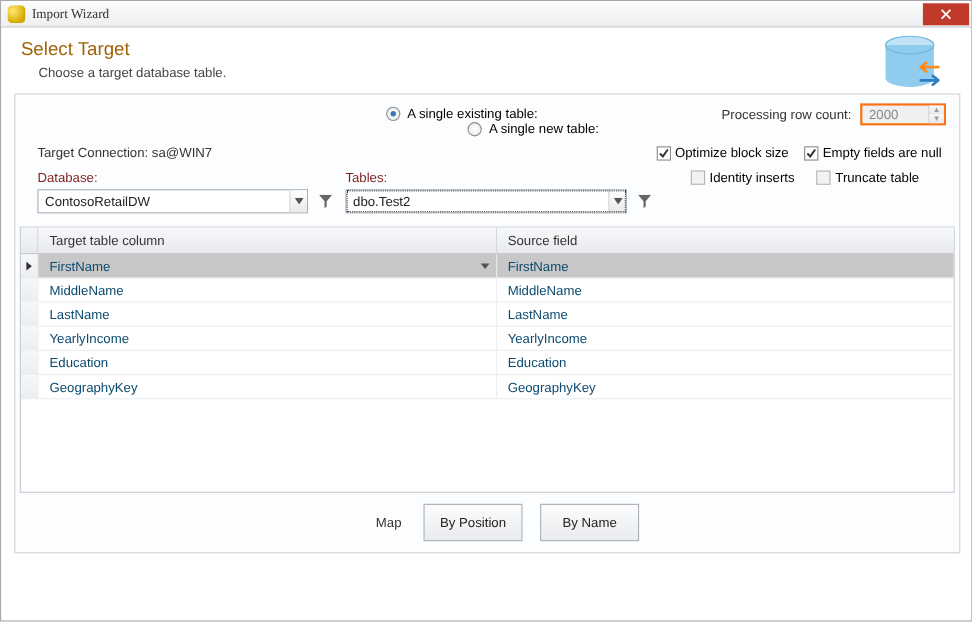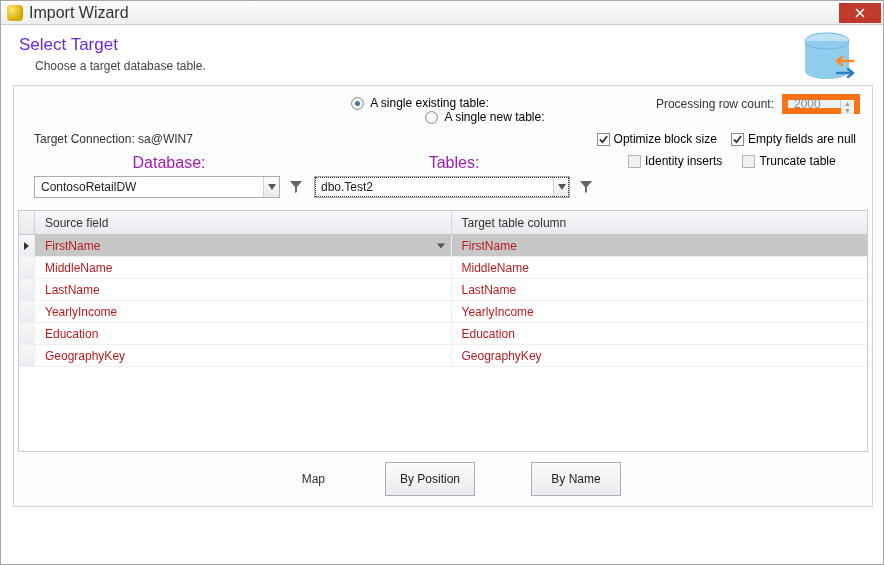--- a/index.html
+++ b/index.html
@@ -21,38 +21,38 @@
     padding: 0 0 0 6px;
     border-bottom: 1px solid #c4c8cc;
   }
   .titlebar .frog {
     width: 16px; height: 16px;
     border-radius: 4px;
     background: radial-gradient(circle at 30% 30%, #ffec70, #d4a800 70%);
     position: relative;
     margin-right: 6px;
   }
-  .titlebar .title { color: #333; font-size: 16px; }
+  .titlebar .title { color: #333; font-size: 12px; font-family: Liberation Serif, serif; }
   .titlebar .spacer { flex: 1; }
   .titlebar .closebtn {
     width: 42px; height: 20px;
     background: #c0392b;
     color: #fff;
     display: flex; align-items: center; justify-content: center;
     font-size: 11px;
     margin-right: 2px;
   }
   .client { position: relative; padding: 0; height: 540px; }
   .header-area {
     padding: 10px 18px 6px 18px;
     position: relative;
   }
   .pagetitle {
     font-size: 17px;
-    color: #6d28d9;
+    color: #a16207;
   }
   .pagesub {
     font-size: 12px;
     color: #444;
     margin-left: 16px;
     margin-top: 4px;
   }
   .db-icon {
     position: absolute;
     right: 22px; top: 6px;
@@ -113,41 +113,41 @@
   }
   .check.disabled .box { background: #f2f2f2; border-color:#b4b4b4; }
   .cols-row {
     display: flex;
     align-items: flex-start;
     padding: 6px 16px 0 20px;
   }
   .col-db { width: 270px; }
   .col-tables { width: 280px; margin-left: 10px; }
   .col-checks { margin-left: 20px; display:flex; gap:6px; padding-top:0; }
-  .lbl { font-size:16px; color:#a21caf; margin-bottom:4px;text-align:center; }
+  .lbl { font-size:12px; color:#7f1d1d; margin-bottom:4px; }
   .combo {
     display:flex; align-items:center;
     height:22px;
     border:1px solid #a8aeb6;
     background:#fff;
   }
   .combo.selected { outline:1px dotted #333; outline-offset:-2px; }
   .combo .val { flex:1; padding:0 6px; color:#222; }
   .combo .drop {
     width:16px; height:100%; border-left:1px solid #cfd3d8;
     display:flex; align-items:center; justify-content:center;
     background: linear-gradient(#fefefe,#e9e9e9);
   }
   .filter-icon { width:12px; height:12px; }
   .combo-wrap { display:flex; align-items:center; }
   .combo-wrap .combo { flex:1; }
   .combo-wrap .filter-after { margin-left:8px; width:16px; height:16px; display:flex; align-items:center; justify-content:center; }
   .spinner {
     width: 78px; height: 20px;
-    border:6px solid #f97316;
+    border:2px solid #f97316;
     background:#eef0f2;
     display:flex; align-items:stretch;
     color:#888;
   }
   .spinner .num { flex:1; padding:0 6px; display:flex; align-items:center; }
   .spinner .arrows { width:14px; display:flex; flex-direction:column; border-left:1px solid #c8ccd1;}
   .spinner .arrows div { flex:1; display:flex; align-items:center; justify-content:center; font-size:7px; color:#999; background:linear-gradient(#f8f8f8,#e7e7e7);}
   
   .grid {
     border:1px solid #c6cad0;
@@ -167,41 +167,40 @@
   .grid-body { flex:1; overflow:hidden; }
   .grow { height:22px; display:flex; border-bottom:1px solid #eceef1; }
   .grow.sel { background:#c7c7c7; }
   .gc-ind {
     width:16px; border-right:1px solid #eceef1;
     display:flex; align-items:center; justify-content:center;
     background:linear-gradient(#f6f7f9,#ebedf0);
   }
   .gc {
     flex:1; padding:0 10px; display:flex; align-items:center;
-    color:#b91c1c; border-right:1px solid #eceef1; position:relative;
+    color:#0c4a6e; border-right:1px solid #eceef1; position:relative;
   }
   .gc:last-child { border-right:none; }
   .gc .drop-ind {
     position:absolute; right:6px; top:50%; transform:translateY(-50%);
     width:0; height:0; border-left:4px solid transparent; border-right:4px solid transparent; border-top:5px solid #555;
   }
   .maprow {
     display:flex; align-items:center; justify-content:center;
     margin-top: 10px; gap:16px;
   }
   .maplbl { width:60px; text-align:right; color:#333; margin-right:4px; }
   .btn {
     height:24px; min-width:90px;
     padding:16px 14px;
     background:linear-gradient(#fcfcfc,#e9ebee);
     border:1px solid #a9afb6;
     color:#222;
     display:inline-flex; align-items:center; justify-content:center;
     cursor:default;
-    margin-left:40px;
   }
   .footer {
     position:absolute; right:20px; bottom:14px;
     display:flex; gap:12px;
   }
   .footer .btn { min-width:76px; }
   .footer .btn.primary { border:1px solid #3a7ab0; box-shadow: inset 0 0 0 1px rgba(58,122,176,.25); }
   .triangle-right { width:0;height:0;border-top:4px solid transparent;border-bottom:4px solid transparent;border-left:5px solid #333; }
   .proc-label { color:#333; }
 </style>
@@ -332,22 +331,22 @@
         <label class="check disabled">
           <span class="box"></span>
           <span>Truncate table</span>
         </label>
       </div>
     </div>
 
     <div class="grid">
       <div class="grid-head">
         <div class="gh-indicator"></div>
+        <div class="gh-cell">Target table column</div>
         <div class="gh-cell">Source field</div>
-        <div class="gh-cell">Target table column</div>
       </div>
       <div class="grid-body" id="grid-body">
           <div class="grow sel">
             <div class="gc-ind">
               <div class="triangle-right"></div>
             </div>
             <div class="gc">FirstName<div class="drop-ind"></div></div>
             <div class="gc">FirstName</div>
           </div>
           <div class="grow">

